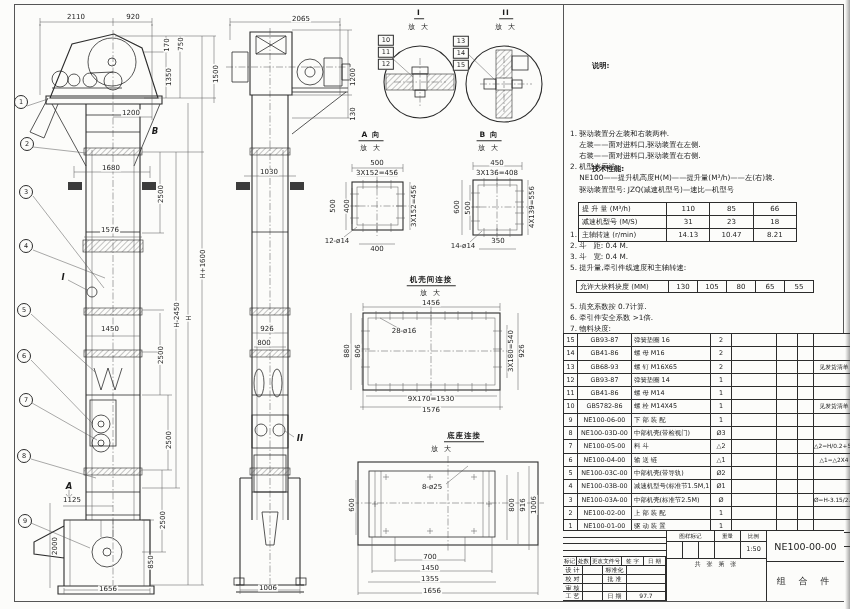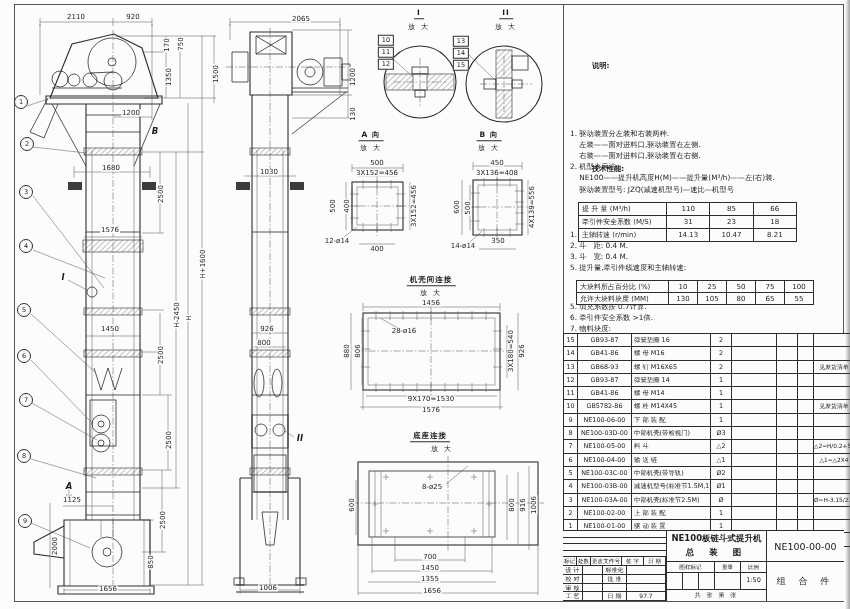--- a/index.html
+++ b/index.html
@@ -277,21 +277,21 @@
       <span class="ann t1" style="left: 419px; top: 14px;">I</span>
       <span class="ann t2" style="left: 419px; top: 27px;">放 大</span>
       <span class="ann t1" style="left: 506px; top: 14px;">II</span>
       <span class="ann t2" style="left: 506px; top: 27px;">放 大</span>
       <span class="ann t1" style="left: 371px; top: 136px;">A 向</span>
       <span class="ann t2" style="left: 371px; top: 148px;">放 大</span>
       <span class="ann t1" style="left: 489px; top: 136px;">B 向</span>
       <span class="ann t2" style="left: 489px; top: 148px;">放 大</span>
       <span class="ann t1" style="left: 431px; top: 281px;">机壳间连接</span>
       <span class="ann t2" style="left: 431px; top: 293px;">放 大</span>
-      <span class="ann t1" style="left: 430px; top: 437px; text-align: right;">底座连接</span>
+      <span class="ann t1" style="left: 464px; top: 437px; text-align: right;">底座连接</span>
       <span class="ann t2" style="left: 442px; top: 449px;">放 大</span>
       <span class="ann d" style="left: 377px; top: 163px;">500</span>
       <span class="ann d" style="left: 377px; top: 173px;">3X152=456</span>
       <span class="ann v" style="left: 333px; top: 206px;">500</span>
       <span class="ann v" style="left: 347px; top: 206px;">400</span>
       <span class="ann v" style="left: 414px; top: 206px;">3X152=456</span>
       <span class="ann d" style="left: 337px; top: 241px;">12-ø14</span>
       <span class="ann d" style="left: 377px; top: 249px;">400</span>
       <span class="ann d" style="left: 497px; top: 163px;">450</span>
       <span class="ann d" style="left: 497px; top: 173px;">3X136=408</span>
@@ -337,21 +337,21 @@
     <tbody>
 
         <tr>
           <td style="width:84px">提 升 量  (M³/h)</td>
           <td>110</td>
           <td>85</td>
           <td>66</td>
         </tr>
 
         <tr>
-          <td style="width:84px">牵引件安全系数 (M/S)</td>
+          <td style="width:84px">减速机型号 (M/S)</td>
           <td>31</td>
           <td>23</td>
           <td>18</td>
         </tr>
 
         <tr>
           <td style="width:84px">主轴转速 (r/min)</td>
           <td>14.13</td>
           <td>10.47</td>
           <td>8.21</td>
@@ -361,28 +361,20 @@
 
   <div id="midnotes">
     <div>
       
     <div>5. 填充系数按 0.7计算.</div><div>6. 牵引件安全系数 &gt;1倍.</div><div>7. 物料块度:</div></div>
   </div>
 
   <table id="table2" class="dtable">
     <tbody>
 
-        <tr>
-          <td style="width:88px">大块料所占百分比 (%)</td>
-          <td>10</td>
-          <td>25</td>
-          <td>50</td>
-          <td>75</td>
-          <td>100</td>
-        </tr>
 
         <tr>
           <td style="width:88px">允许大块料块度 (MM)</td>
           <td>130</td>
           <td>105</td>
           <td>80</td>
           <td>65</td>
           <td>55</td>
         </tr>
       </tbody>
@@ -598,24 +590,20 @@
         <div></div>
         <div></div>
         <div></div>
         <div>工 艺</div>
         <div></div>
         <div>日 期</div>
         <div>97.7</div>
       </div>
     </div>
     <div class="tbm">
-      <div class="tbtitle">
-        <div class="l1">NE100板链斗式提升机</div>
-        <div class="l2">总 装 图</div>
-      </div>
       <div class="stamphead">
         <div>图样标记</div>
         <div>重量</div>
         <div>比例</div>
       </div>
       <div class="stampval">
         <div></div>
         <div></div>
         <div></div>
         <div></div>

